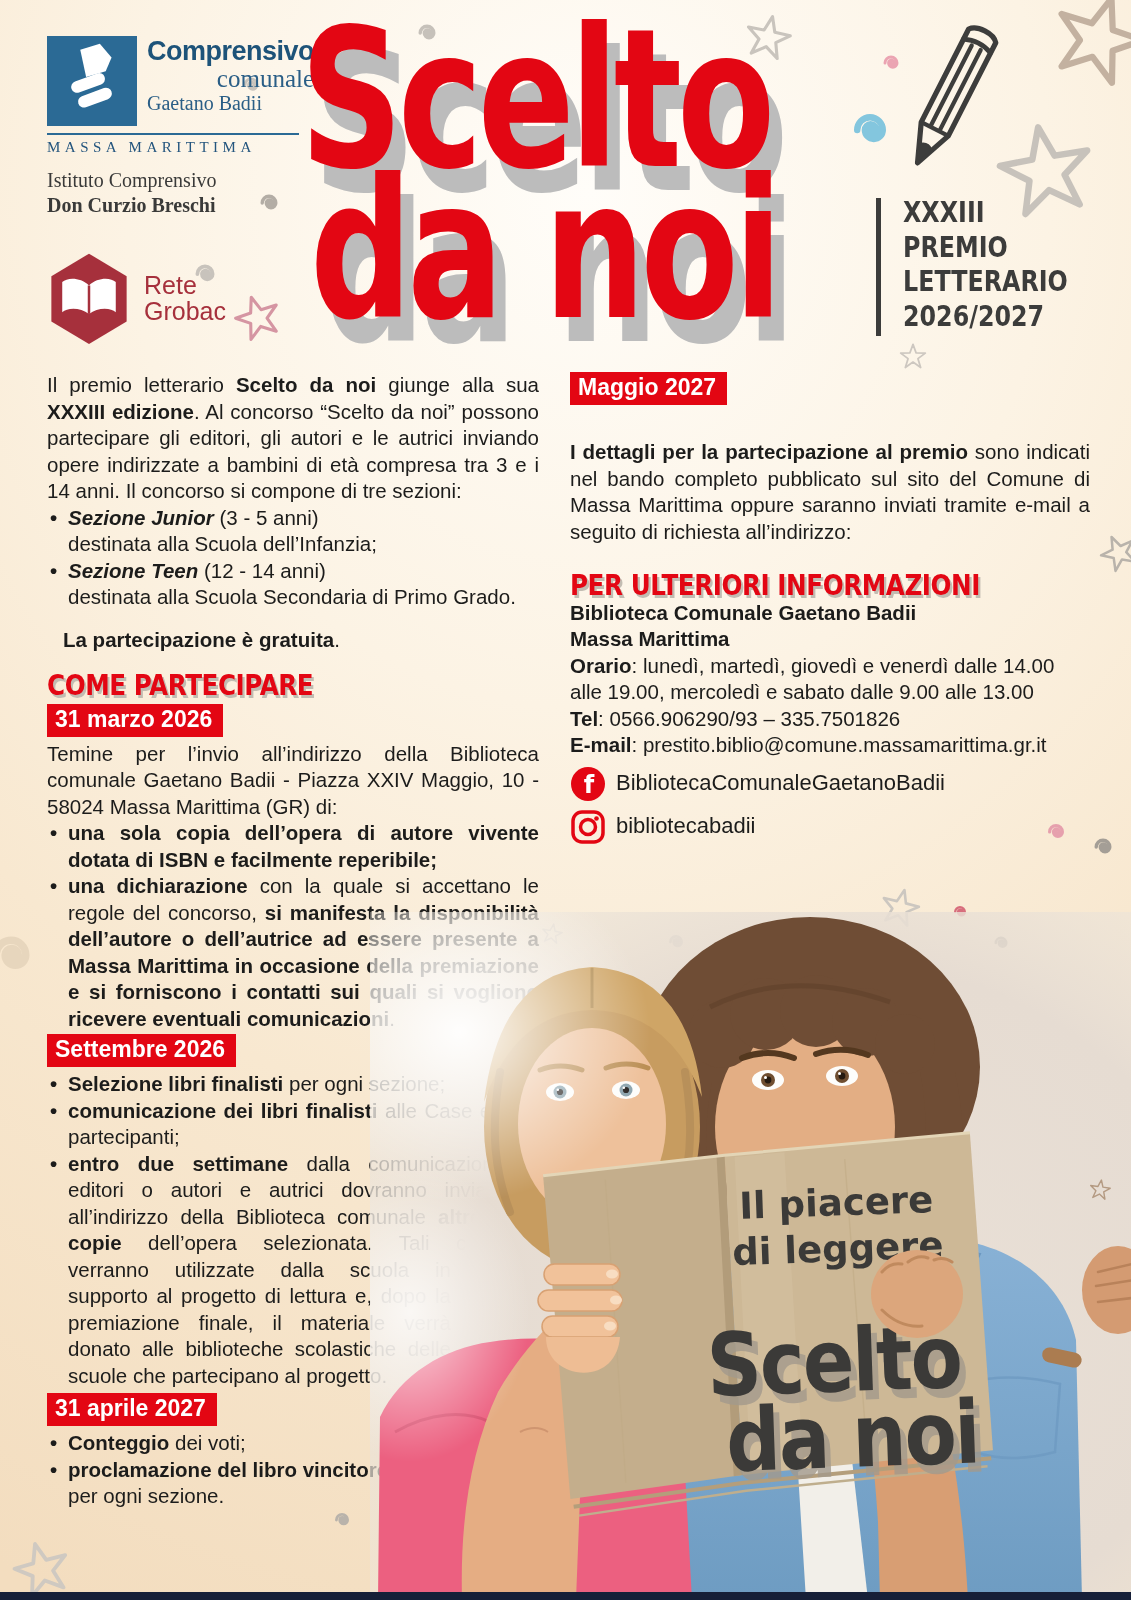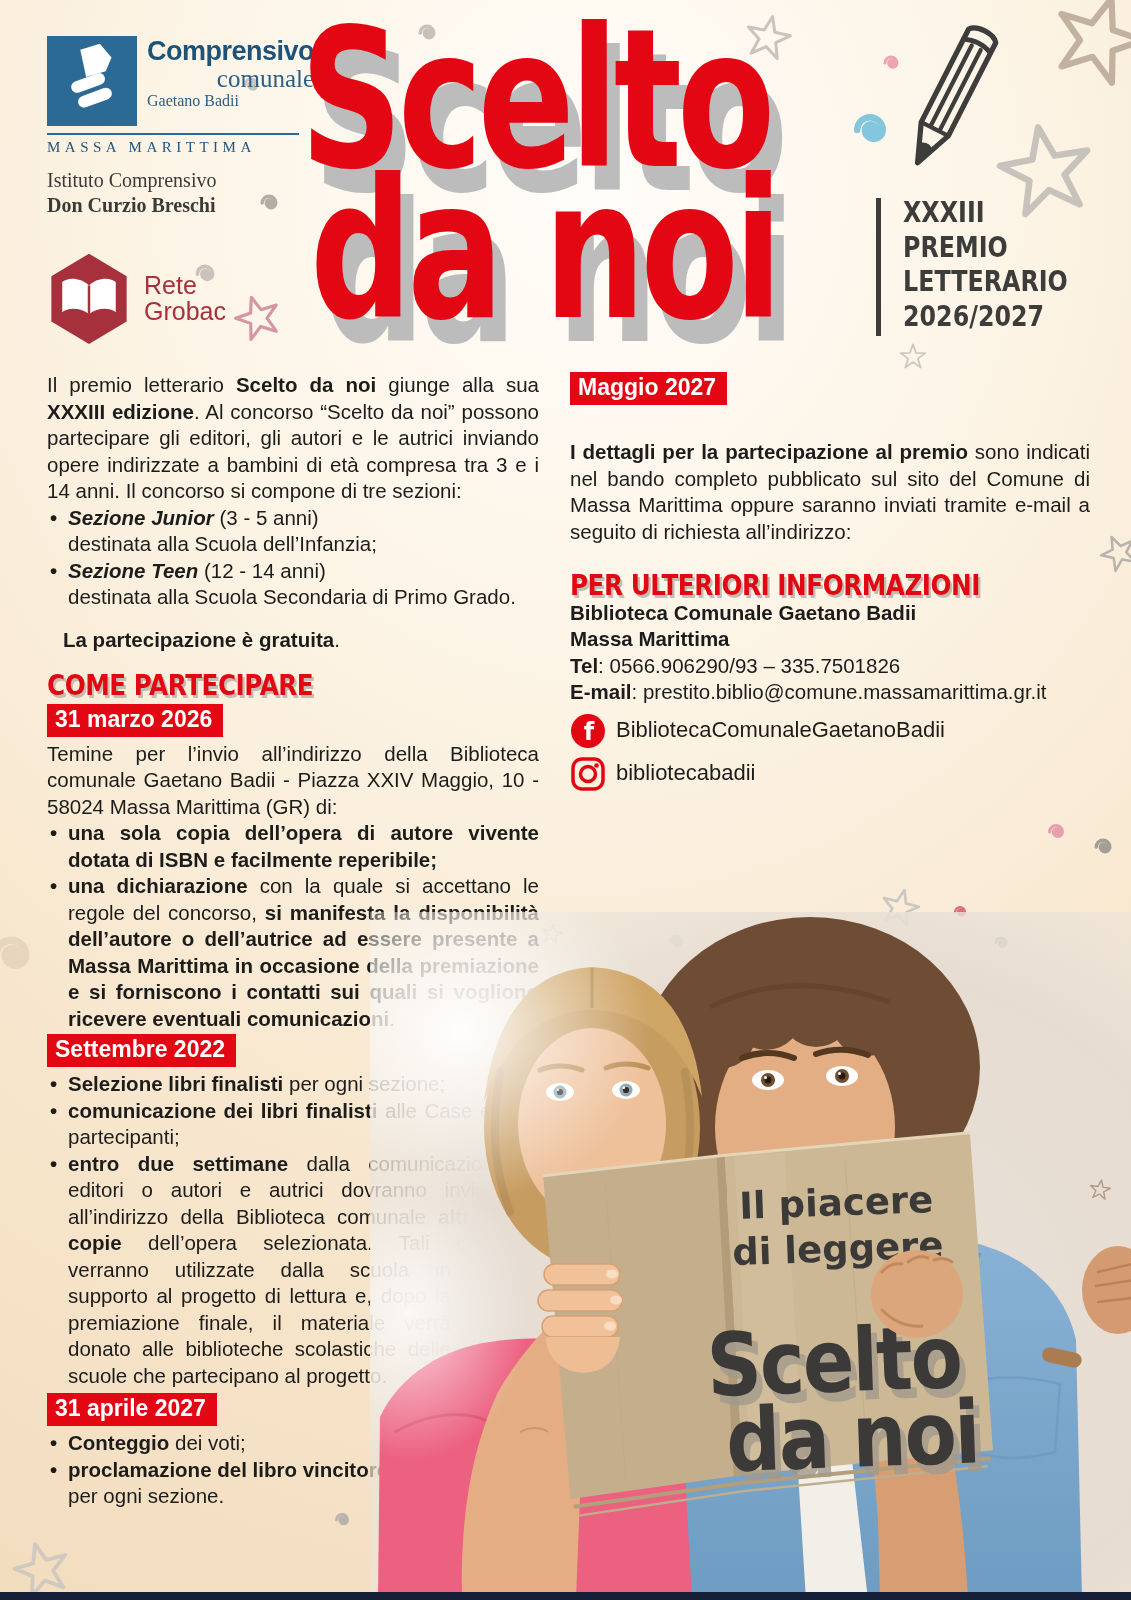--- a/index.html
+++ b/index.html
@@ -9,21 +9,21 @@
   .abs{position:absolute;}
   .b{font-weight:700;}
   .i{font-style:italic;}
   
   .lib-logo{left:47px;top:36px;width:270px;}
   .lib-row{display:flex;align-items:flex-start;}
   .lib-icon{width:90px;height:90px;flex:0 0 auto;}
   .lib-text{margin-left:10px;line-height:1.02;padding-top:2px;}
   .lib-bold{font-weight:700;font-size:27px;color:#1d5379;letter-spacing:-0.5px;}
   .lib-reg{font-family:"Liberation Serif",serif;font-size:25px;color:#2a5e86;text-align:right;}
-  .lib-sub{font-family:"Liberation Serif",serif;font-size:16px;color:#2a5e86;margin-top:2px;}
+  .lib-sub{font-family:"Liberation Serif",serif;font-size:20px;color:#2a5e86;margin-top:2px;}
   .lib-city{margin-top:7px;width:252px;border-top:2px solid #2b6a95;padding-top:4px;
             font-family:"Liberation Serif",serif;font-size:15px;letter-spacing:4.5px;color:#24557e;white-space:nowrap;}
   .istituto{left:47px;top:168px;font-family:"Liberation Serif",serif;font-size:20px;color:#3a3a39;line-height:1.25;}
   .rete{left:47px;top:252px;display:flex;align-items:center;}
   .rete-icon{width:84px;height:92px;}
   .rete-text{margin-left:13px;font-weight:400;font-size:25px;line-height:26px;color:#a6303c;}
   
   .title{left:300px;top:24px;font-weight:700;font-size:143px;line-height:112px;letter-spacing:-5px;
          color:#e30613;text-shadow:13px 18px 0 #bcbcbc;transform:scaleY(1.35);transform-origin:0 0;
          font-family:"DejaVu Sans","Liberation Sans",sans-serif;white-space:nowrap;}
@@ -203,41 +203,42 @@
     <div class="bullet"><span class="b i">Sezione Junior</span><span> (3 - 5 anni)</span><br><span>destinata alla Scuola dell’Infanzia;</span></div>
     <div class="bullet"><span class="b i">Sezione Teen</span><span> (12 - 14 anni)</span><br><span>destinata alla Scuola Secondaria di Primo Grado.</span></div>
     <p style="margin:16px"><span class="b">La partecipazione è gratuita</span><span>.</span></p>
 
     <h2 class="red-h" style="margin-top:20px">COME PARTECIPARE</h2>
     <div><span class="badge" style="margin-top:4px">31 marzo 2026</span></div>
     <p class="just" style="margin:4px 0 0"><span>Temine per l’invio all’indirizzo della Biblioteca comunale Gaetano Badii - Piazza XXIV Maggio, 10 - 58024 Massa Marittima (GR) di:</span></p>
     <div class="bullet just"><span class="b">una sola copia dell’opera di autore vivente dotata di ISBN e facilmente reperibile;</span></div>
     <div class="bullet just"><span class="b">una dichiarazione</span><span> con la quale si accettano le regole del concorso, </span><span class="b">si manifesta la disponibilità dell’autore o dell’autrice ad essere presente a Massa Marittima in occasione della premiazione e si forniscono i contatti sui quali si vogliono ricevere eventuali comunicazioni</span><span>.</span></div>
 
-    <div><span class="badge" style="margin:2px 0 4px">Settembre 2022</span></div>
+    <div><span class="badge" style="margin:2px 0 4px">Settembre 2026</span></div>
     <div class="bullet"><span class="b">Selezione libri finalisti</span><span> per ogni sezione;</span></div>
     <div class="bullet just"><span class="b">comunicazione dei libri finalisti</span><span> alle Case editrici partecipanti;</span></div>
     <div class="spacer sp1"></div>
     <div class="spacer sp2"></div>
     <div class="spacer sp3"></div>
     <div class="bullet just"><span class="b">entro due settimane</span><span> dalla comunicazione editori o autori e autrici dovranno inviare all’indirizzo della Biblioteca comunale </span><span class="b">altre 6 copie</span><span> dell’opera selezionata. Tali copie verranno utilizzate dalla scuola in supporto al progetto di lettura e, dopo la premiazione finale, il materiale verrà donato alle biblioteche scolastiche delle scuole che partecipano al progetto.</span></div>
 
     <div><span class="badge" style="margin:4px 0 4px">31 aprile 2027</span></div>
     <div class="bullet"><span class="b">Conteggio</span><span> dei voti;</span></div>
     <div class="bullet"><span class="b">proclamazione del libro vincitore</span><span> per ogni sezione.</span></div>
   </div>
 
   <div class="abs col-right body-txt">
     <div><span class="badge" style="margin:0 0 4px">Maggio 2027</span></div>
 
     <p class="just" style="margin:30px 0 0"><span class="b">I dettagli per la partecipazione al premio</span><span> sono indicati nel bando completo pubblicato sul sito del Comune di Massa Marittima oppure saranno inviati tramite e-mail a seguito di richiesta all’indirizzo:</span><br></p>
 
     <h2 class="red-h" style="margin-top:28px">PER ULTERIORI INFORMAZIONI</h2>
     <div class="b">Biblioteca Comunale Gaetano Badii</div>
     <div class="b">Massa Marittima</div>
+    <div><span class="b">Orario</span><span>: lunedì, martedì, giovedì e venerdì dalle 14.00 alle 19.00, mercoledì e sabato dalle 9.00 alle 13.00</span></div>
     <div><span class="b">Tel</span><span>: 0566.906290/93 – 335.7501826</span></div>
     <div><span class="b">E-mail</span><span>: prestito.biblio@comune.massamarittima.gr.it</span></div>
 
     <div class="social">
       <svg class="icn" viewBox="0 0 36 36">
         <circle cx="18" cy="18" r="17" fill="#e30613"></circle>
         <text x="19" y="27" text-anchor="middle" font-family="DejaVu Sans, sans-serif" font-size="24" font-weight="bold" fill="#fff">f</text>
       </svg>
       <span class="lbl">BibliotecaComunaleGaetanoBadii</span>
     </div>

